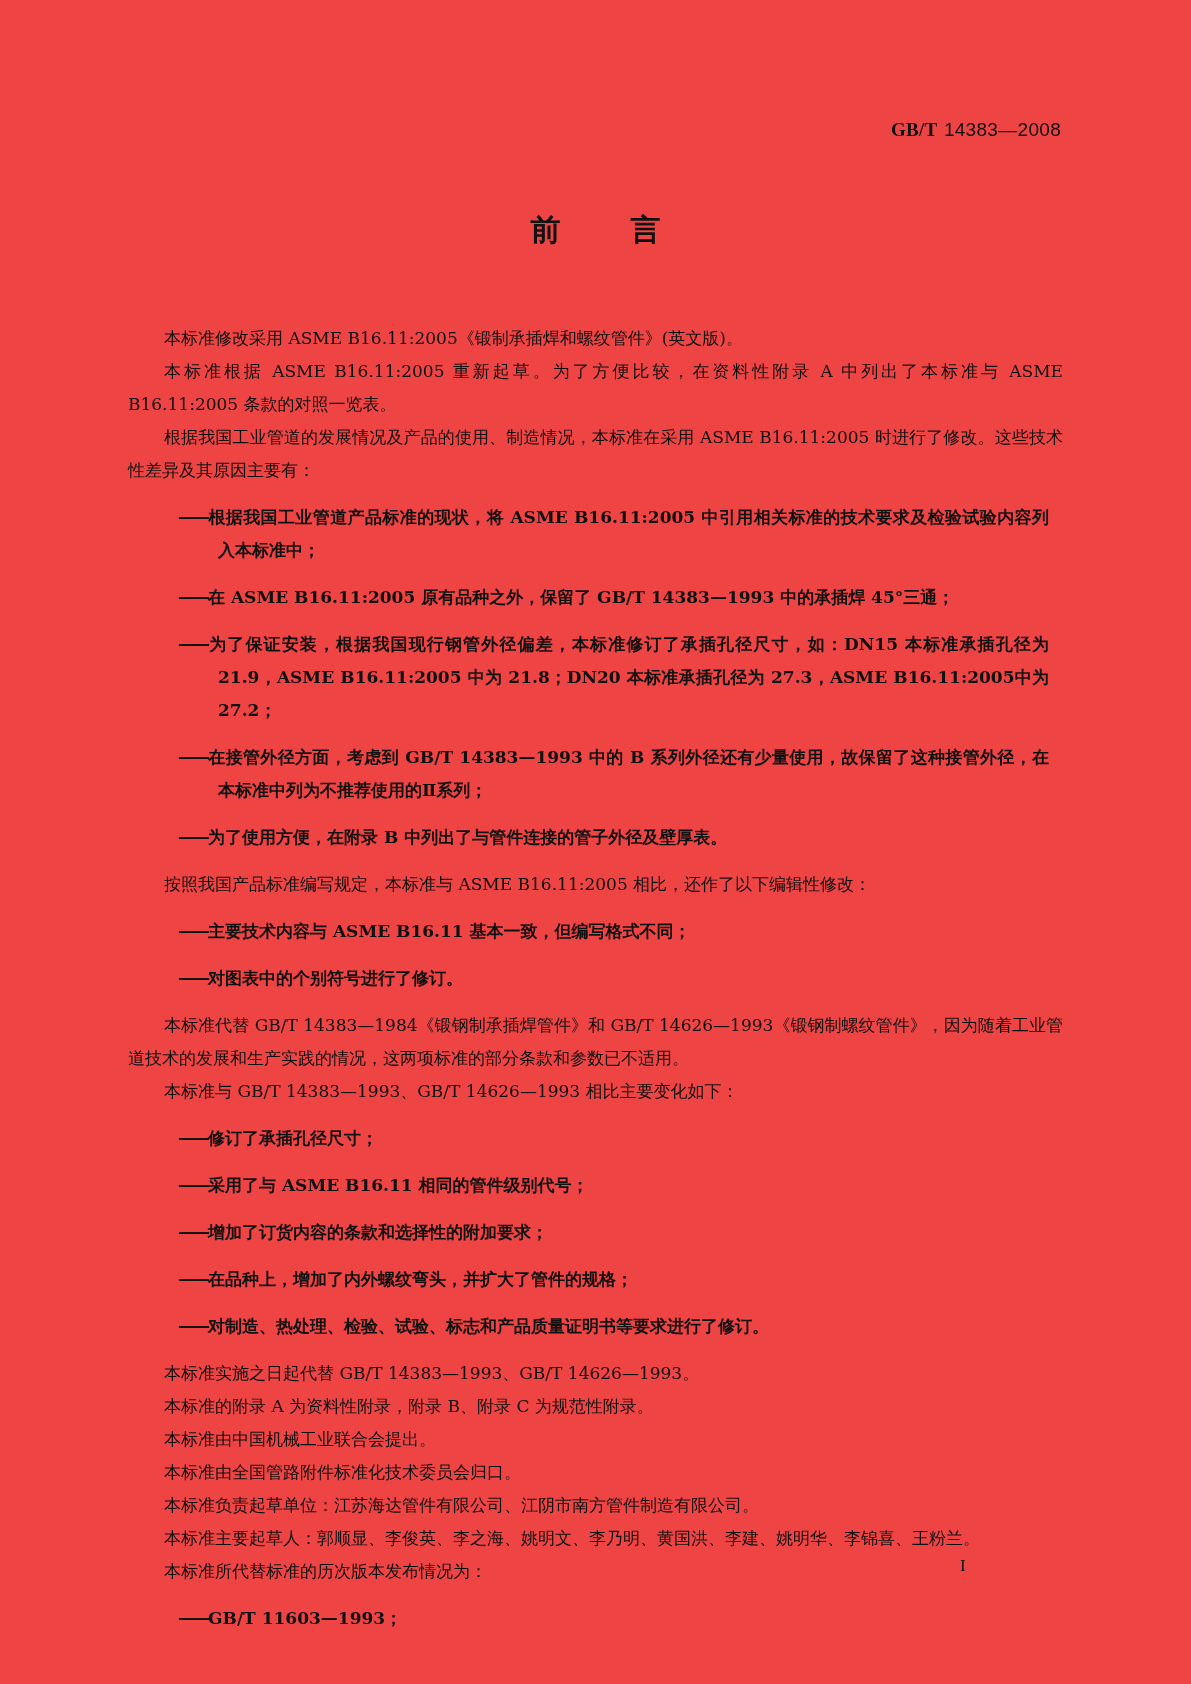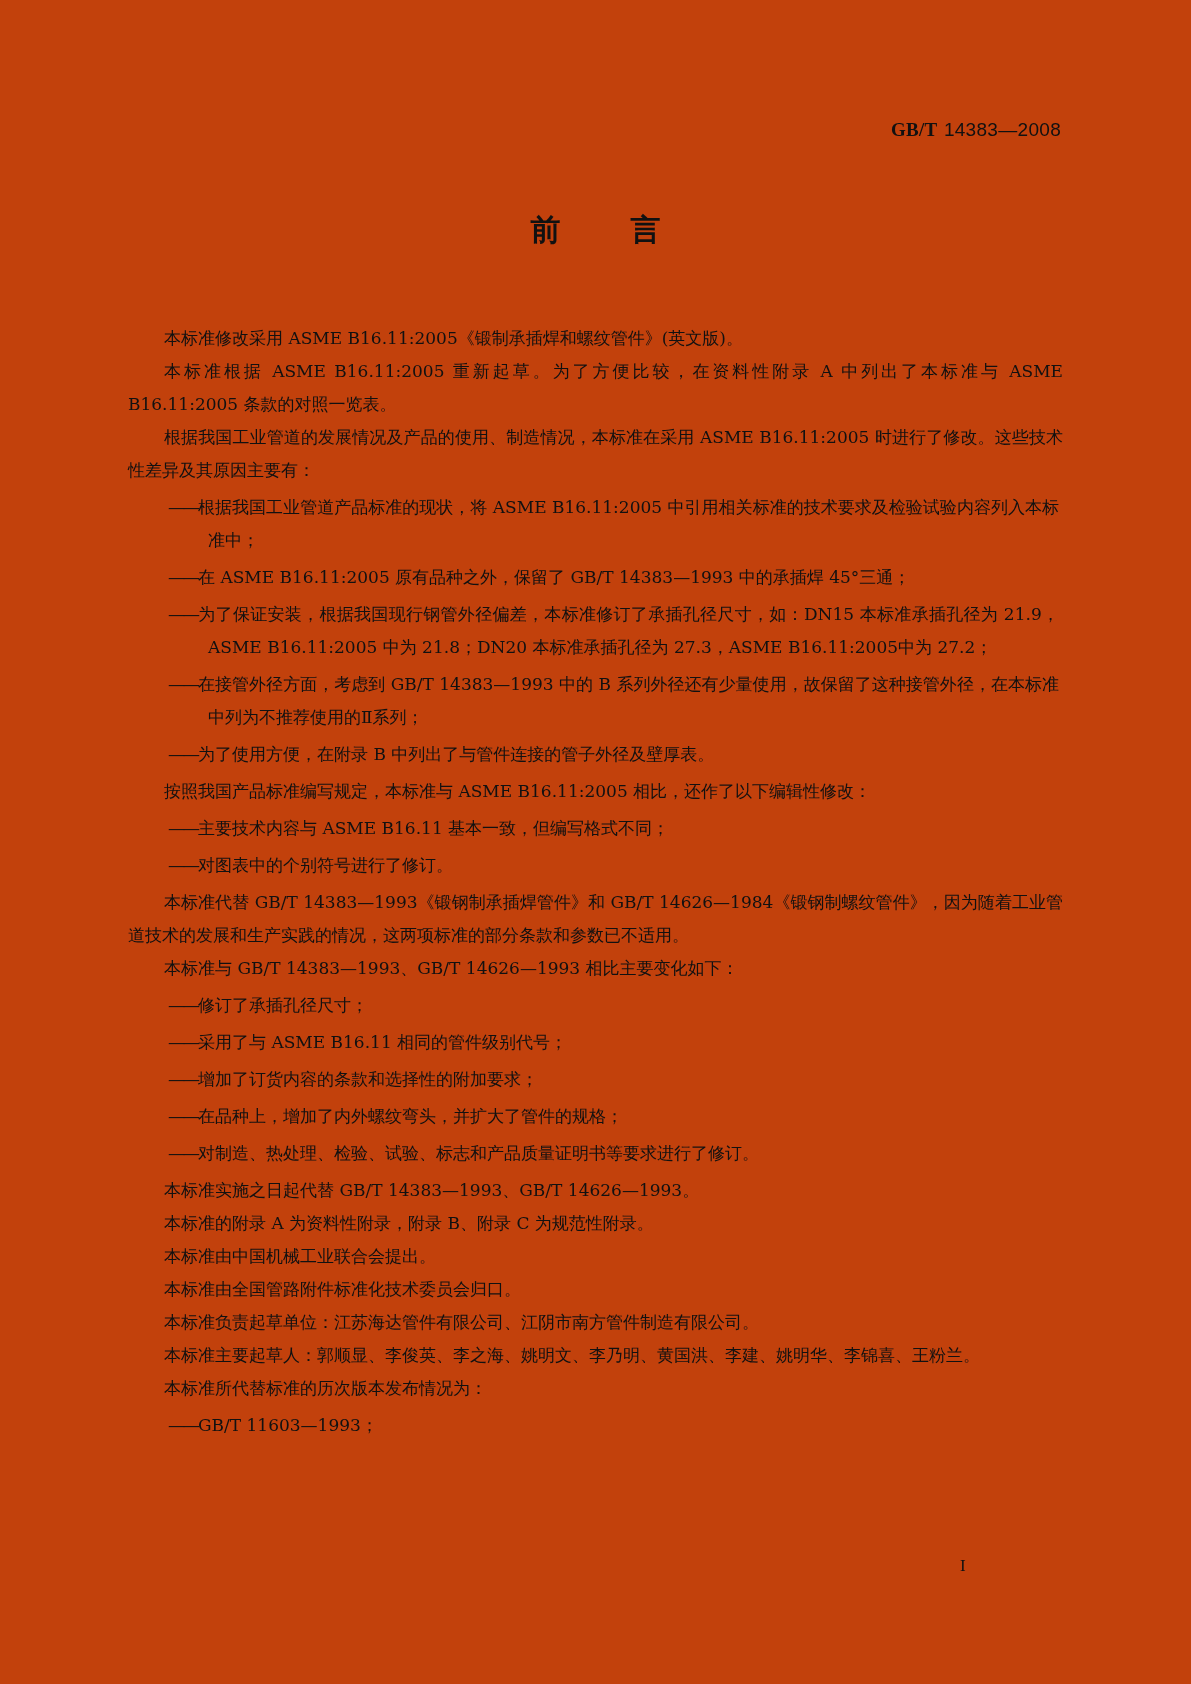--- a/index.html
+++ b/index.html
@@ -1,26 +1,26 @@
 <!DOCTYPE html>
 <html><head>
 <meta charset="utf-8">
 <style>
   html, body { margin: 0; padding: 0; background: #ffffff; }
   body { width: 1191px; height: 1684px; position: relative; overflow: hidden;
          font-family: "DejaVu Serif", "Liberation Serif", serif; color: #111; }
-  .page { position: absolute; left: 0; top: 0; width: 1191px; height: 1684px; background: #c2410c; }
+  .page { position: absolute; left: 0; top: 0; width: 1191px; height: 1684px; background: #ef4444; }
   .header-code { position: absolute; right: 130px; top: 118px; font-size: 19px; letter-spacing: 0.3px; }
   .header-code .b { font-family: "Liberation Serif", serif; font-weight: bold; }
   .header-code .n { font-family: "Liberation Sans", sans-serif; }
   .title { position: absolute; left: 0; width: 1191px; top: 210px; text-align: center;
            font-family: "DejaVu Sans", sans-serif; font-weight: bold; font-size: 30px; letter-spacing: 70px; text-indent: 70px; }
   .body { position: absolute; left: 128px; top: 322px; width: 935px; font-size: 17px; line-height: 33px; }
   .p { text-indent: 36px; margin: 0; text-align: justify; }
-  .dash { margin: 4px; padding-left: 76px; text-indent: -40px; text-align: justify; }
+  .dash { margin: 14px; padding-left: 76px; text-indent: -40px; text-align: justify; font-weight: bold; }
   .dash .m { letter-spacing: -2px; }
   .pageno { position: absolute; left: 960px; top: 1556px; font-size: 17px; font-family: "Liberation Serif", serif; }
 </style>
 </head>
 <body>
 
 <div class="page">
   <div class="header-code">
     <span class="b">GB/T</span>
     <span class="n">14383—2008</span>
@@ -33,21 +33,21 @@
       <p class="p"><span>本标准根据 ASME B16.11:2005 重新起草。为了方便比较，在资料性附录 A 中列出了本标准与 ASME B16.11:2005 条款的对照一览表。</span></p>
       <p class="p"><span>根据我国工业管道的发展情况及产品的使用、制造情况，本标准在采用 ASME B16.11:2005 时进行了修改。这些技术性差异及其原因主要有：</span></p>
       <p class="dash"><span class="m">——</span><span>根据我国工业管道产品标准的现状，将 ASME B16.11:2005 中引用相关标准的技术要求及检验试验内容列入本标准中；</span></p>
       <p class="dash"><span class="m">——</span><span>在 ASME B16.11:2005 原有品种之外，保留了 GB/T 14383—1993 中的承插焊 45°三通；</span></p>
       <p class="dash"><span class="m">——</span><span>为了保证安装，根据我国现行钢管外径偏差，本标准修订了承插孔径尺寸，如：DN15 本标准承插孔径为 21.9，ASME B16.11:2005 中为 21.8；DN20 本标准承插孔径为 27.3，ASME B16.11:2005中为 27.2；</span></p>
       <p class="dash"><span class="m">——</span><span>在接管外径方面，考虑到 GB/T 14383—1993 中的 B 系列外径还有少量使用，故保留了这种接管外径，在本标准中列为不推荐使用的Ⅱ系列；</span></p>
       <p class="dash"><span class="m">——</span><span>为了使用方便，在附录 B 中列出了与管件连接的管子外径及壁厚表。</span></p>
       <p class="p"><span>按照我国产品标准编写规定，本标准与 ASME B16.11:2005 相比，还作了以下编辑性修改：</span></p>
       <p class="dash"><span class="m">——</span><span>主要技术内容与 ASME B16.11 基本一致，但编写格式不同；</span></p>
       <p class="dash"><span class="m">——</span><span>对图表中的个别符号进行了修订。</span></p>
-      <p class="p"><span>本标准代替 GB/T 14383—1993《锻钢制承插焊管件》和 GB/T 14626—1984《锻钢制螺纹管件》，因为随着工业管道技术的发展和生产实践的情况，这两项标准的部分条款和参数已不适用。</span></p>
+      <p class="p"><span>本标准代替 GB/T 14383—1984《锻钢制承插焊管件》和 GB/T 14626—1993《锻钢制螺纹管件》，因为随着工业管道技术的发展和生产实践的情况，这两项标准的部分条款和参数已不适用。</span></p>
       <p class="p"><span>本标准与 GB/T 14383—1993、GB/T 14626—1993 相比主要变化如下：</span></p>
       <p class="dash"><span class="m">——</span><span>修订了承插孔径尺寸；</span></p>
       <p class="dash"><span class="m">——</span><span>采用了与 ASME B16.11 相同的管件级别代号；</span></p>
       <p class="dash"><span class="m">——</span><span>增加了订货内容的条款和选择性的附加要求；</span></p>
       <p class="dash"><span class="m">——</span><span>在品种上，增加了内外螺纹弯头，并扩大了管件的规格；</span></p>
       <p class="dash"><span class="m">——</span><span>对制造、热处理、检验、试验、标志和产品质量证明书等要求进行了修订。</span></p>
       <p class="p"><span>本标准实施之日起代替 GB/T 14383—1993、GB/T 14626—1993。</span></p>
       <p class="p"><span>本标准的附录 A 为资料性附录，附录 B、附录 C 为规范性附录。</span></p>
       <p class="p"><span>本标准由中国机械工业联合会提出。</span></p>
       <p class="p"><span>本标准由全国管路附件标准化技术委员会归口。</span></p>

